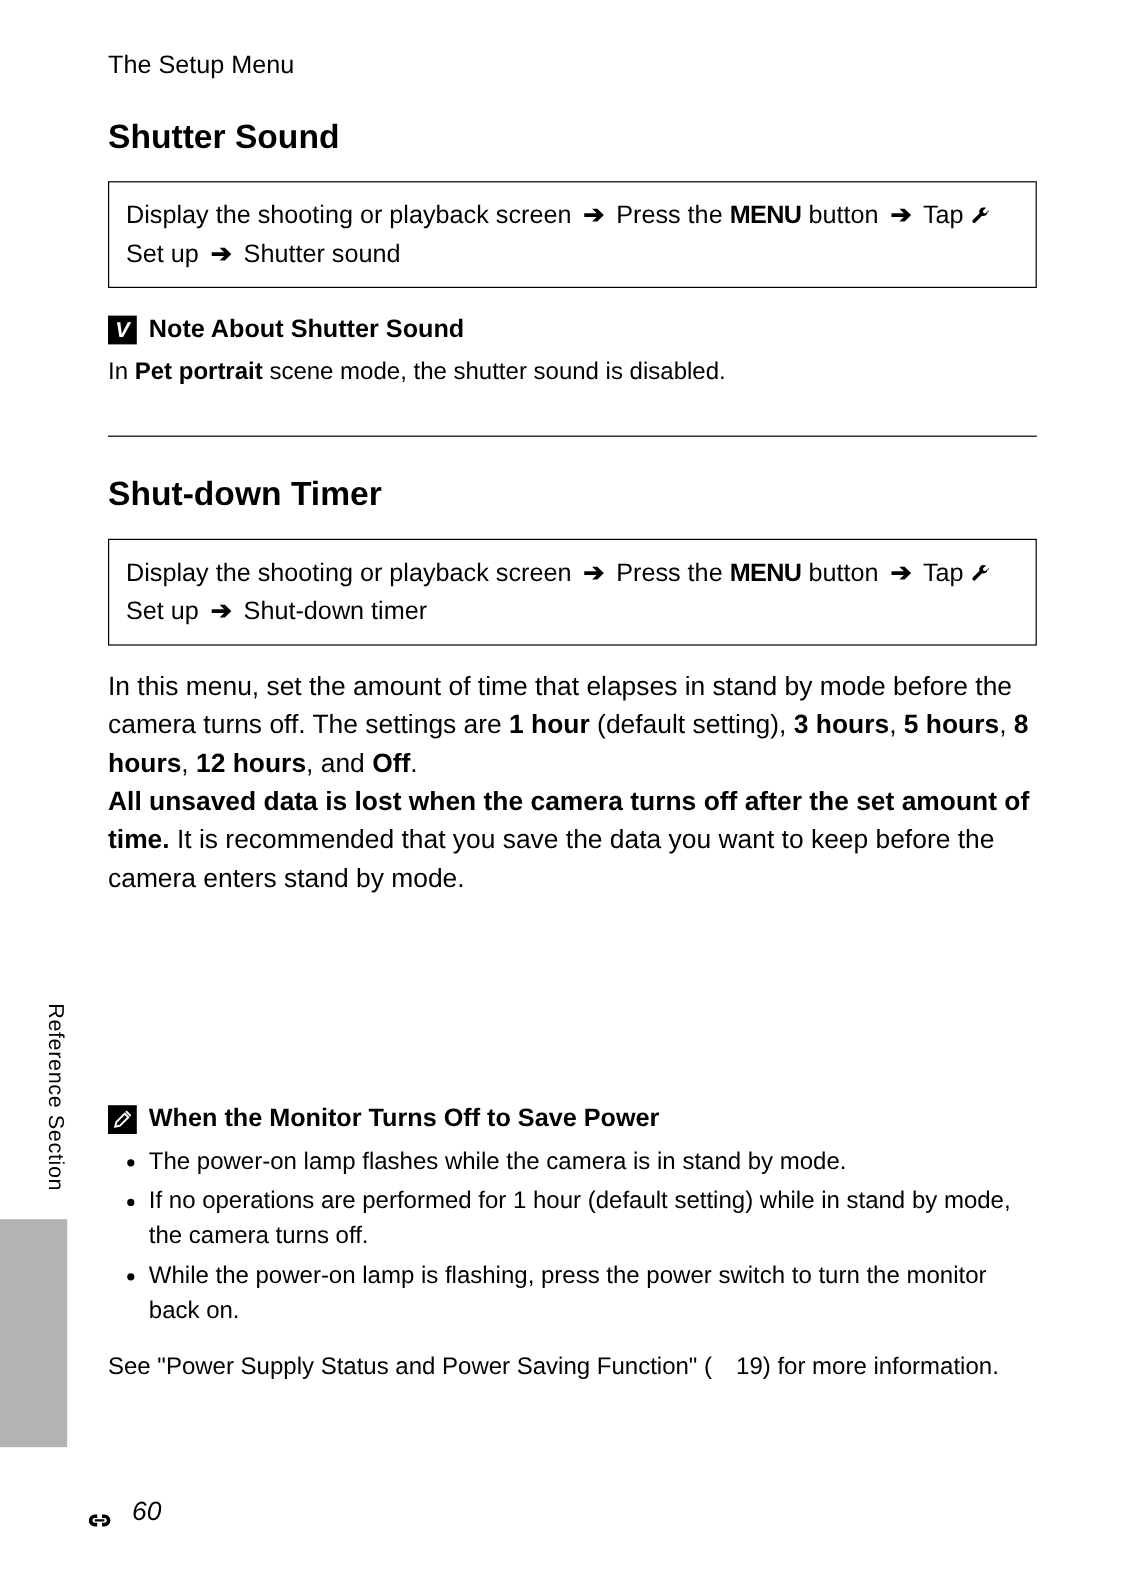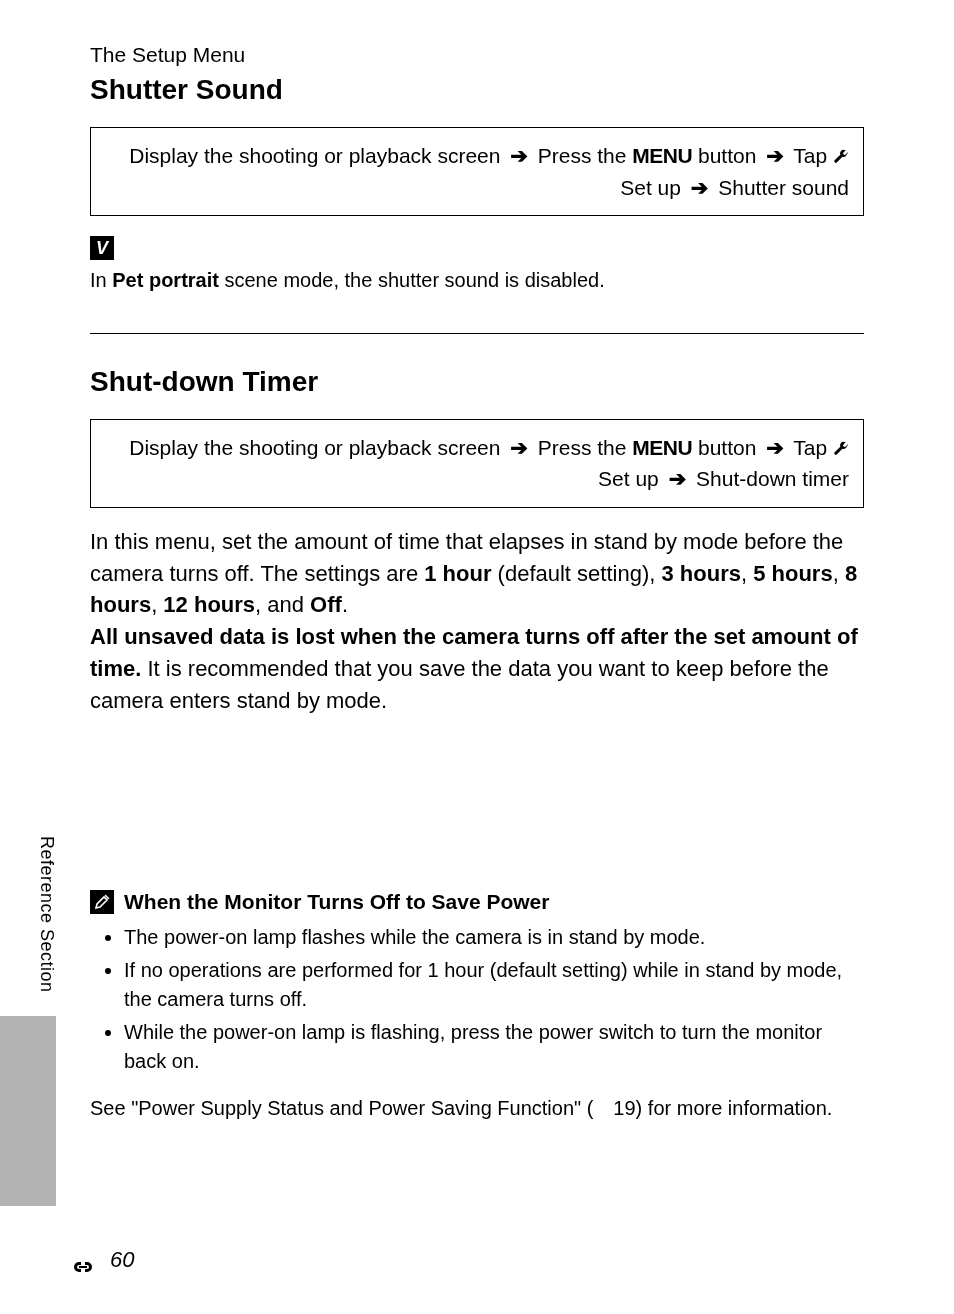--- a/index.html
+++ b/index.html
@@ -11,33 +11,33 @@
     color: #000;
     position: relative;
     font-size: 21px;
     line-height: 1.45;
   }
   .page {
     padding: 40px 90px 0 90px;
   }
   .header-text {
     font-size: 21px;
+    margin-bottom: 24px;
   }
   h2.section-title {
     font-size: 28px;
     font-weight: 700;
     margin-bottom: 16px;
   }
   .nav-box {
     border: 1px solid #000;
     padding: 12px 14px;
     margin-bottom: 18px;
     font-size: 21px;
     line-height: 1.5;
-    text-align: right;
   }
   .nav-box .arrow { font-weight: 700; margin: 0 4px; }
   .menu-label { font-family: Arial, sans-serif; font-weight: 700; letter-spacing: -0.5px; }
   .body-para { font-size: 22px; line-height: 1.45; }
   .body-para .b { font-weight: 700; }
   .note-block { margin-top: 20px; }
   .note-head { display: flex; align-items: center; gap: 10px; margin-bottom: 6px; }
   .note-icon-v {
     width: 24px; height: 24px; background: #000; display: inline-flex;
     align-items: center; justify-content: center; color: #fff;
@@ -126,20 +126,21 @@
     </span>
     <span>Set up</span>
     <span class="arrow">➔</span>
     <span>Shutter sound</span>
   </div>
 
 
   <div class="note-block">
     <div class="note-head">
       <span class="note-icon-v">V</span>
+      <span class="note-title">Note About Shutter Sound</span>
     </div>
     <p class="note-body">
       <span>In </span><span class="b">Pet portrait</span><span> scene mode, the shutter sound is disabled.</span>
     </p>
   </div>
 
   <hr class="sep">
 
   <h2 class="section-title">Shut-down Timer</h2>
 

